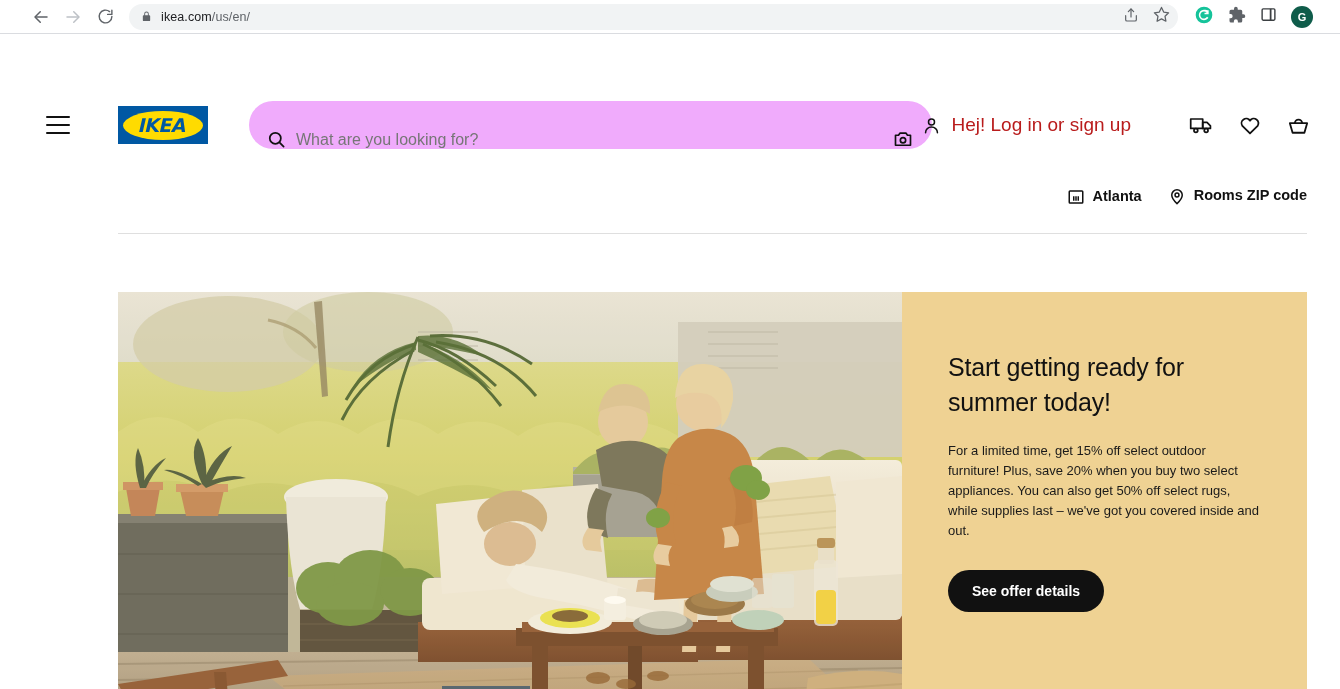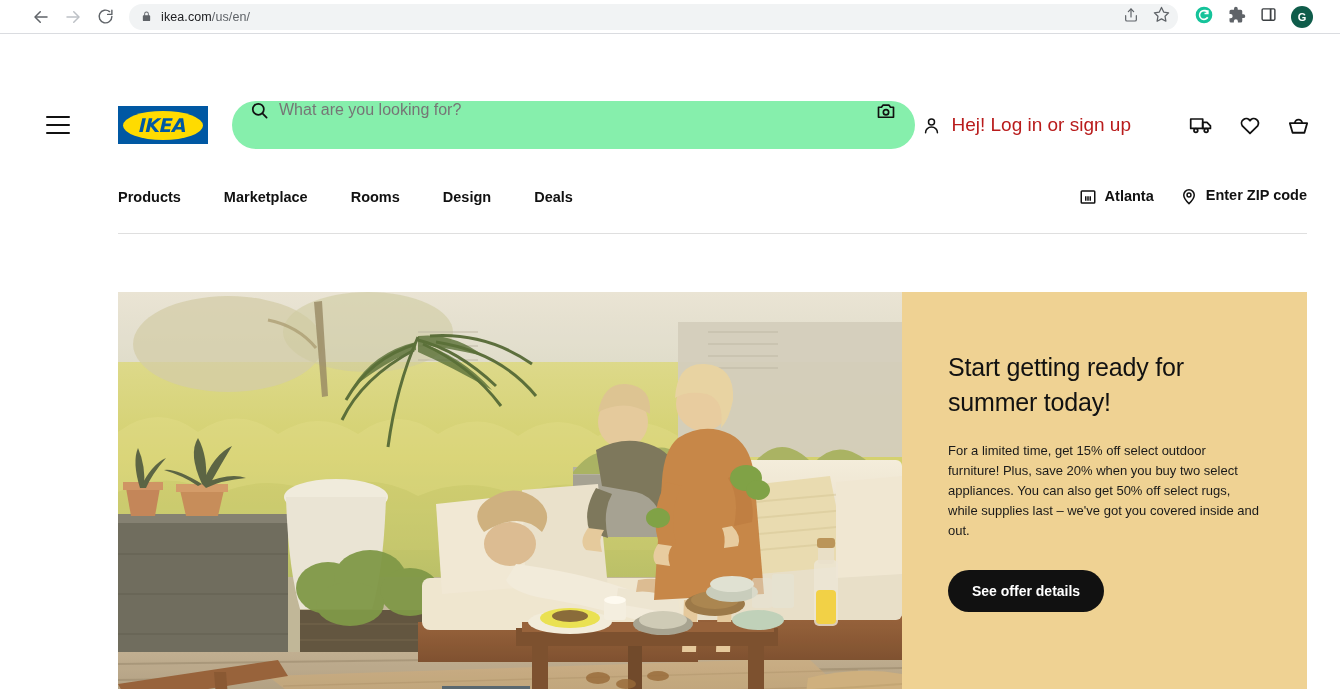--- a/index.html
+++ b/index.html
@@ -93,25 +93,25 @@
     color: #0058a3;
     font-family: "DejaVu Sans", sans-serif;
     font-weight: bold;
     font-size: 19px;
     letter-spacing: -0.5px;
     font-style: italic;
     transform: skewX(-2deg);
   }
 
   .searchbar {
-    position: absolute; left: 232px; top: 50%; transform: translateY(-50%);
+    position: absolute; left: 249px; top: 50%; transform: translateY(-50%);
     width: 683px; height: 48px;
-    background: #86efac;
+    background: #f0abfc;
     border-radius: 24px;
-    display: flex; align-items: flex-start;
+    display: flex; align-items: flex-end;
     padding: 0 18px;
   }
   .search-icon { margin-right: 10px; display:flex; }
   .search-input {
     flex: 1; border: none; background: transparent; outline: none;
     font-family: "Liberation Sans", sans-serif;
     font-size: 16px; color: #484848;
   }
   .search-input::placeholder { color: #767676; }
   .camera-btn { display: flex; align-items: center; margin-left: 8px; }
@@ -318,44 +318,37 @@
       <span class="hdr-ico">
         <svg width="23" height="20" viewBox="0 0 24 22" fill="none" stroke="#111" stroke-width="2" stroke-linejoin="round">
           <path d="M2.5 9h19l-3 10.5h-13z"></path>
             <path d="M8 9a4 4 0 0 1 8 0"></path>
         </svg>
       </span>
     </div>
   </div>
 
   <div class="nav-row">
-    <div class="nav-links">
-      <a class="nav-link">Products</a>
-      <a class="nav-link">Marketplace</a>
-      <a class="nav-link">Rooms</a>
-      <a class="nav-link">Design</a>
-      <a class="nav-link">Deals</a>
-    </div>
 
     <div class="loc-area">
       <div class="loc-item">
         <svg width="18" height="18" viewBox="0 0 24 24" fill="none" stroke="#111" stroke-width="2">
           <rect x="3" y="4" width="18" height="16" rx="1"></rect>
           <line x1="9" y1="11" x2="9" y2="17"></line>
             <line x1="15" y1="11" x2="15" y2="17"></line>
             <line x1="12" y1="11" x2="12" y2="17"></line>
         </svg>
         <span class="loc-label">Atlanta</span>
       </div>
       <div class="loc-item">
         <svg width="18" height="19" viewBox="0 0 24 24" fill="none" stroke="#111" stroke-width="2" stroke-linejoin="round">
           <path d="M12 21.5s7-6.4 7-11.4a7 7 0 1 0-14 0c0 5 7 11.4 7 11.4z"></path>
             <circle cx="12" cy="10" r="2.6"></circle>
         </svg>
-        <span class="loc-label">Enter ZIP code</span>
+        <span class="loc-label">Rooms ZIP code</span>
       </div>
     </div>
   </div>
 
   <div class="nav-divider"></div>
 
   <div class="hero">
 
     <div class="hero-photo">
       <svg viewBox="0 0 784 431" preserveAspectRatio="xMidYMid slice">

